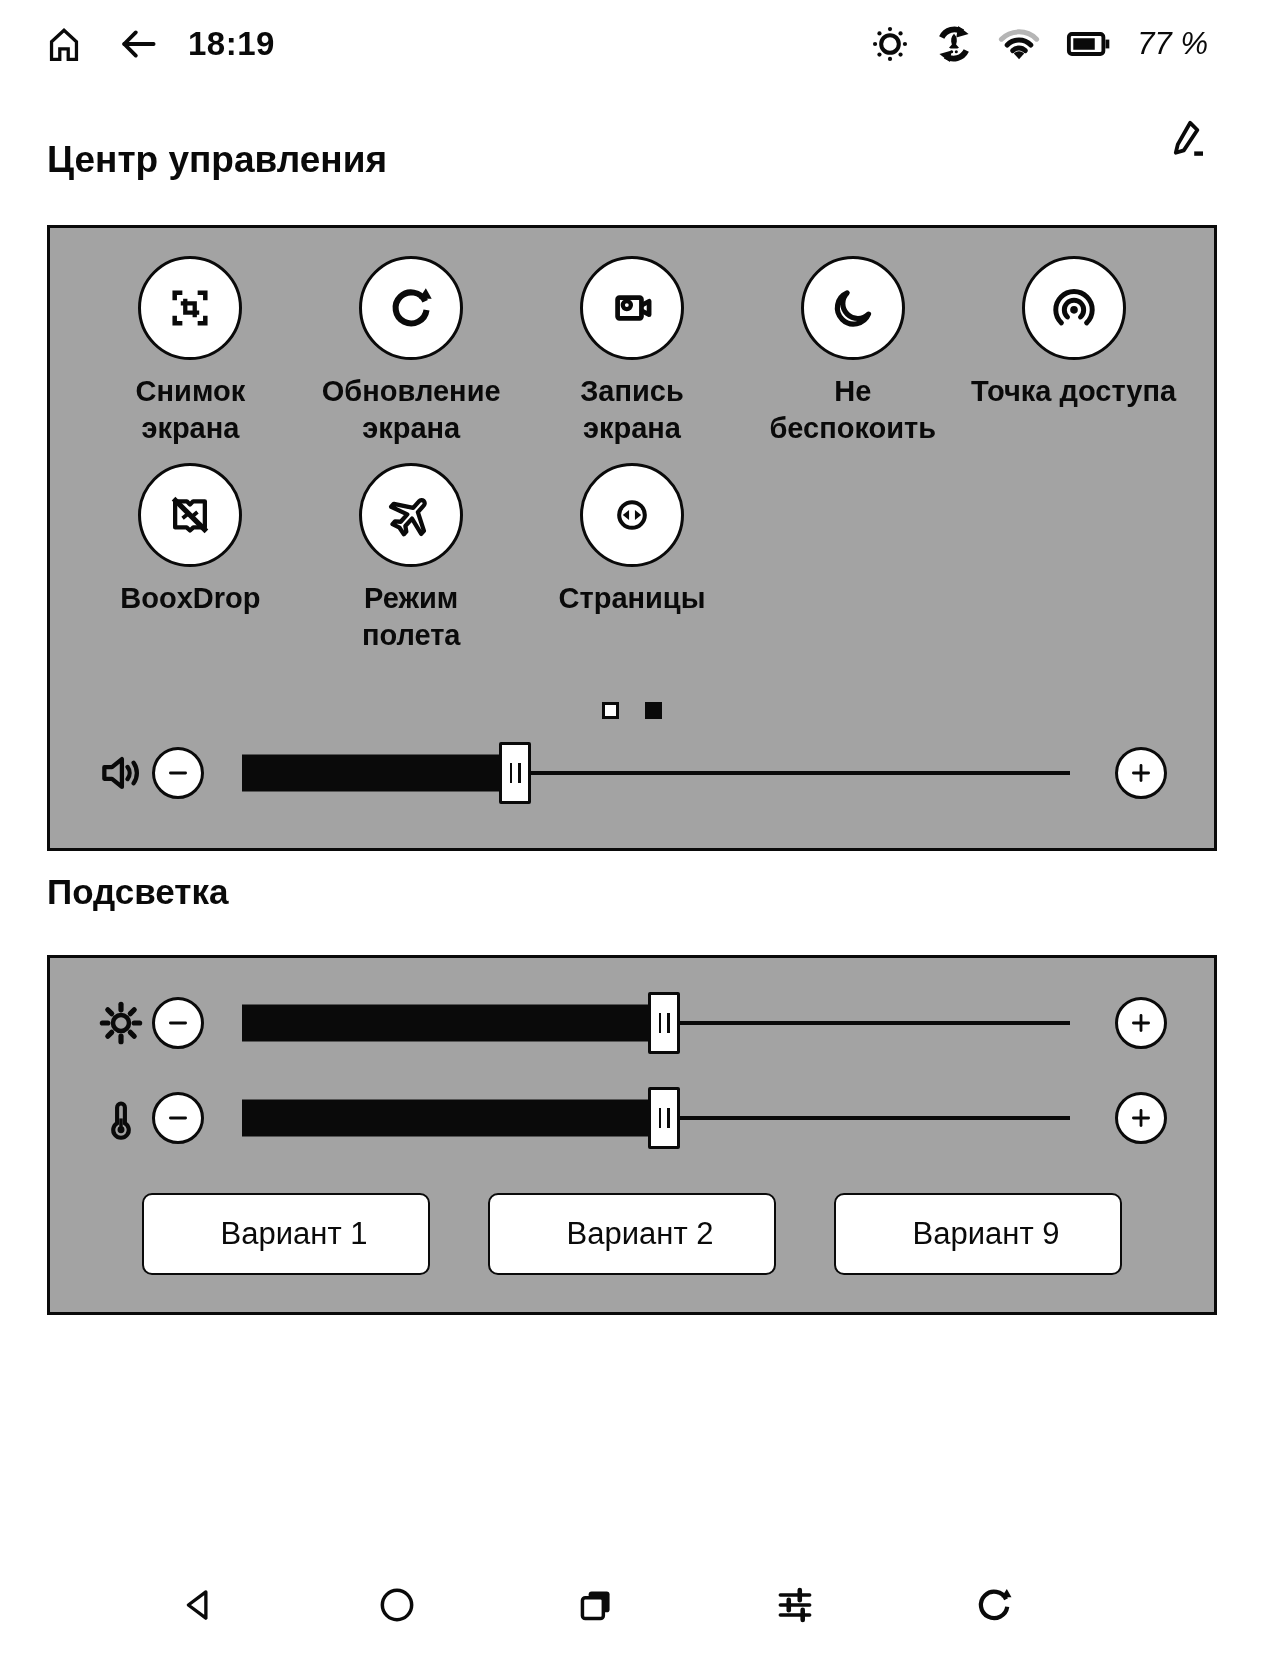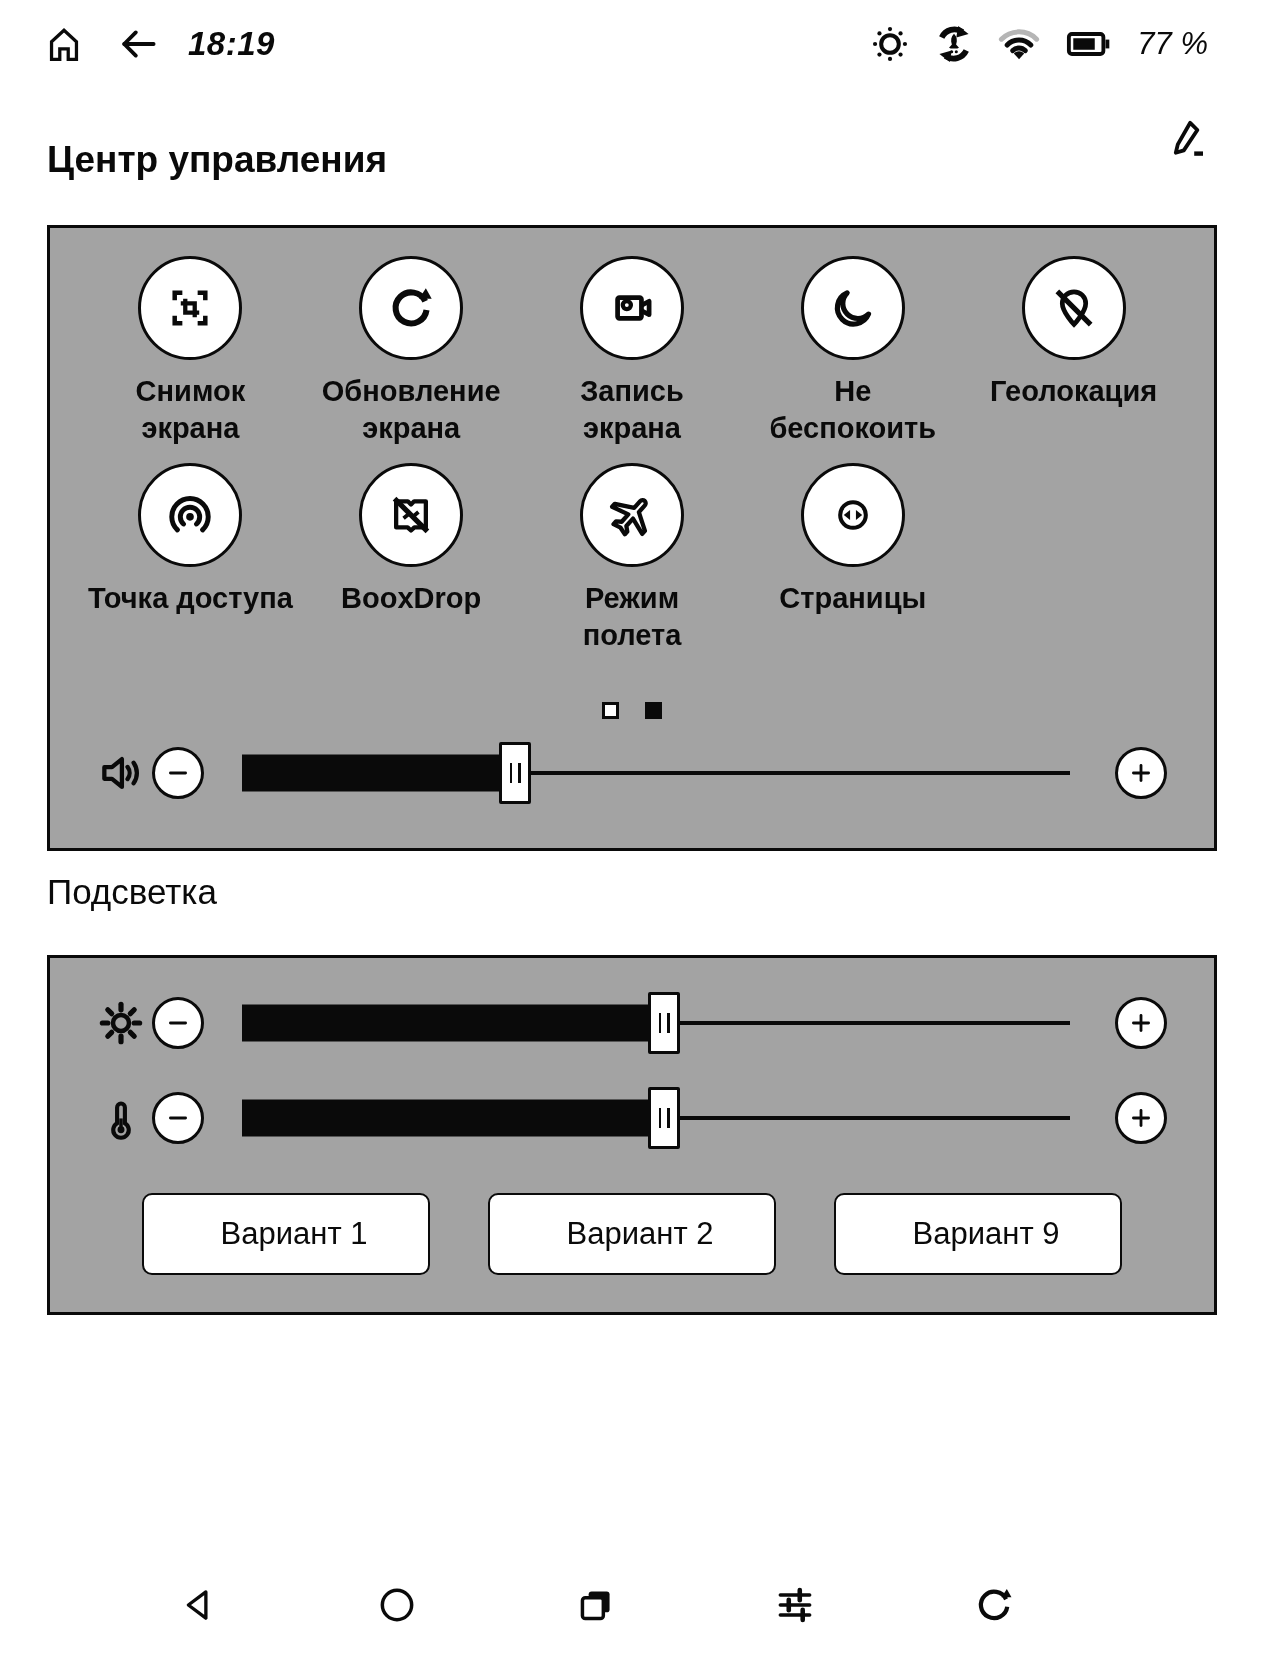--- a/index.html
+++ b/index.html
@@ -7,21 +7,21 @@
           font-family:"Liberation Sans",sans-serif;color:#0a0a0a;overflow:hidden;}
   svg{display:block;}
   button{background:none;border:none;padding:0;font:inherit;color:inherit;cursor:pointer;}
 
   
   .status-bar{position:absolute;top:14px;left:40px;right:56px;height:60px;
               display:flex;align-items:center;justify-content:space-between;}
   .sb-left,.sb-right{display:flex;align-items:center;}
   .sb-left{gap:26px;}
   .sb-right{gap:18px;}
-  .sb-time{font-size:33px;font-weight:700;letter-spacing:.5px;font-style:italic;}
+  .sb-time{font-size:33px;font-weight:700;letter-spacing:.5px;}
   .sb-batt-text{font-size:31px;font-weight:400;margin-left:2px;font-style:italic;}
 
   
   .header{position:absolute;top:106px;left:47px;right:47px;height:64px;
           display:flex;align-items:center;justify-content:space-between;}
   .page-title{font-size:37px;font-weight:700;margin-top:44px;}
 
   
   .panel{position:absolute;left:47px;right:47px;border:3px solid #0a0a0a;background:#a3a3a3;}
   .panel-1{top:225px;height:620px;}
@@ -46,21 +46,21 @@
            display:flex;align-items:center;justify-content:center;background:#fff;flex:0 0 auto;}
   .track{flex:1;position:relative;height:60px;margin:0 45px 0 38px;}
   .track .line{position:absolute;left:0;right:0;top:50%;height:4px;margin-top:-2px;background:#0a0a0a;}
   .track .fill{position:absolute;left:0;top:50%;height:37px;transform:translateY(-50%);background:#0a0a0a;}
   .track .handle{position:absolute;top:50%;width:26px;height:56px;background:#fff;
                  border:3px solid #0a0a0a;border-radius:2px;transform:translate(-50%,-50%);
                  display:flex;align-items:center;justify-content:center;gap:6px;}
   .track .handle span{display:block;width:2.5px;height:20px;background:#0a0a0a;}
 
   
-  .section-heading{position:absolute;top:872px;left:47px;font-size:35px;font-weight:400;}
+  .section-heading{position:absolute;top:872px;left:47px;font-size:35px;font-weight:700;}
   .panel-2{top:955px;height:360px;display:flex;flex-direction:column;padding:25px 0 0 0;box-sizing:border-box;}
   .panel-2 .srow{height:80px;margin:0 47px 0 40px;}
   .panel-2 .srow + .srow{margin-top:15px;}
   .presets{display:flex;justify-content:center;gap:58px;margin-top:35px;}
   .preset-btn{width:288px;height:82px;border:2.5px solid #0a0a0a;border-radius:10px;
               font-size:31px;font-weight:500;display:flex;align-items:center;justify-content:center;background:#fff;padding-left:16px;}
 
   
   .nav-bar{position:absolute;top:1574px;left:168px;right:240px;height:62px;
            display:flex;align-items:center;justify-content:space-between;}
@@ -191,31 +191,20 @@
           <span>
             <svg width="54" height="54" viewBox="0 0 24 24" fill="none" stroke="#0a0a0a" stroke-width="2.3" stroke-linejoin="round">
               <path d="M9.4 5.3 A7.2 7.2 0 1 0 18.9 14.7 A6.1 6.1 0 0 1 9.4 5.3 Z"></path>
             </svg>
           </span>
         </button>
         <div class="tile-label">Не
 беспокоить</div>
       </div>
 
-      <div class="tile">
-        <button class="tile-circle">
-          <span>
-            <svg width="54" height="54" viewBox="0 0 24 24" fill="none" stroke="#0a0a0a" stroke-width="2.1">
-              <path d="M12 4.8 c-2.9 0 -5.2 2.3 -5.2 5.2 c0 3.8 5.2 9.3 5.2 9.3 s5.2 -5.5 5.2 -9.3 c0 -2.9 -2.3 -5.2 -5.2 -5.2 Z"></path>
-              <line x1="4.6" y1="4.6" x2="19.4" y2="19.4" stroke-width="2.3"></line>
-            </svg>
-          </span>
-        </button>
-        <div class="tile-label">Геолокация</div>
-      </div>
 
       <div class="tile">
         <button class="tile-circle">
           <span>
             <svg width="54" height="54" viewBox="0 0 24 24" fill="none" stroke="#0a0a0a" stroke-linecap="round">
               <circle cx="12" cy="12.8" r="1.7" fill="#0a0a0a" stroke="none"></circle>
               <path d="M9.1 16 a4.3 4.3 0 1 1 5.8 0" stroke-width="2.2"></path>
               <path d="M6.4 18.6 a8.1 8.1 0 1 1 11.2 0" stroke-width="2.2"></path>
             </svg>
           </span>

